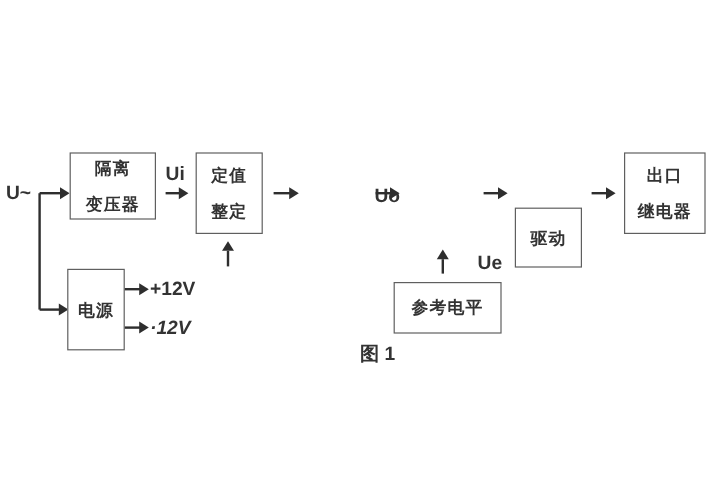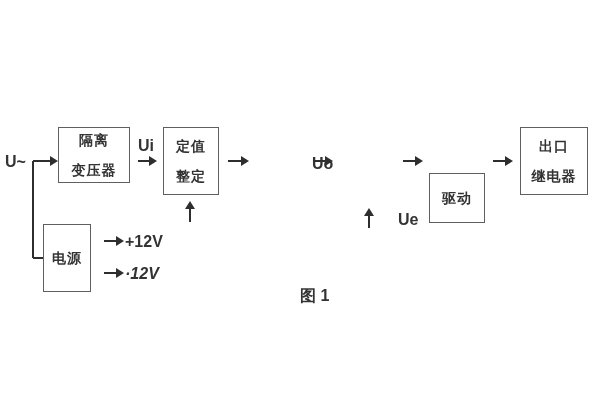--- a/index.html
+++ b/index.html
@@ -78,34 +78,37 @@
   </div>
 
   <div class="hstem" style="left:493px;top:160px;width:13px;"></div>
   <div class="ah-r" style="left:505px;top:156px;"></div>
 
   <div class="box" style="left:520px;top:127px;width:68px;height:68px;">
     <span>出口</span>
     <span>继电器</span>
   </div>
 
-  <div class="box" style="left:43px;top:224px;width:48px;height:68px;">
+  <div class="box" style="left:56px;top:224px;width:48px;height:68px;">
     <span>电源</span>
   </div>
 
   <div class="hstem" style="left:104px;top:240px;width:13px;"></div>
   <div class="ah-r" style="left:116px;top:236px;"></div>
   <span class="lbl" style="left:125px;top:234px;">+12V</span>
 
   <div class="hstem" style="left:104px;top:272px;width:13px;"></div>
   <div class="ah-r" style="left:116px;top:268px;"></div>
   <span class="lbl" style="left:125px;top:266px;font-style:italic;">·12V</span>
 
   <div class="vstem" style="left:189px;top:209px;height:13px;"></div>
   <div class="ah-u" style="left:185px;top:201px;"></div>
 
+  <div class="box" style="left:328px;top:235px;width:90px;height:43px;">
+    <span>参考电平</span>
+  </div>
   <div class="vstem" style="left:368px;top:216px;height:12px;"></div>
   <div class="ah-u" style="left:364px;top:208px;"></div>
   <span class="lbl" style="left:377px;top:212px;margin-left:21px;">Ue</span>
 
   <span class="lbl" style="left:300px;top:288px;">图 1</span>
 
 </div>
 
 </body></html>

